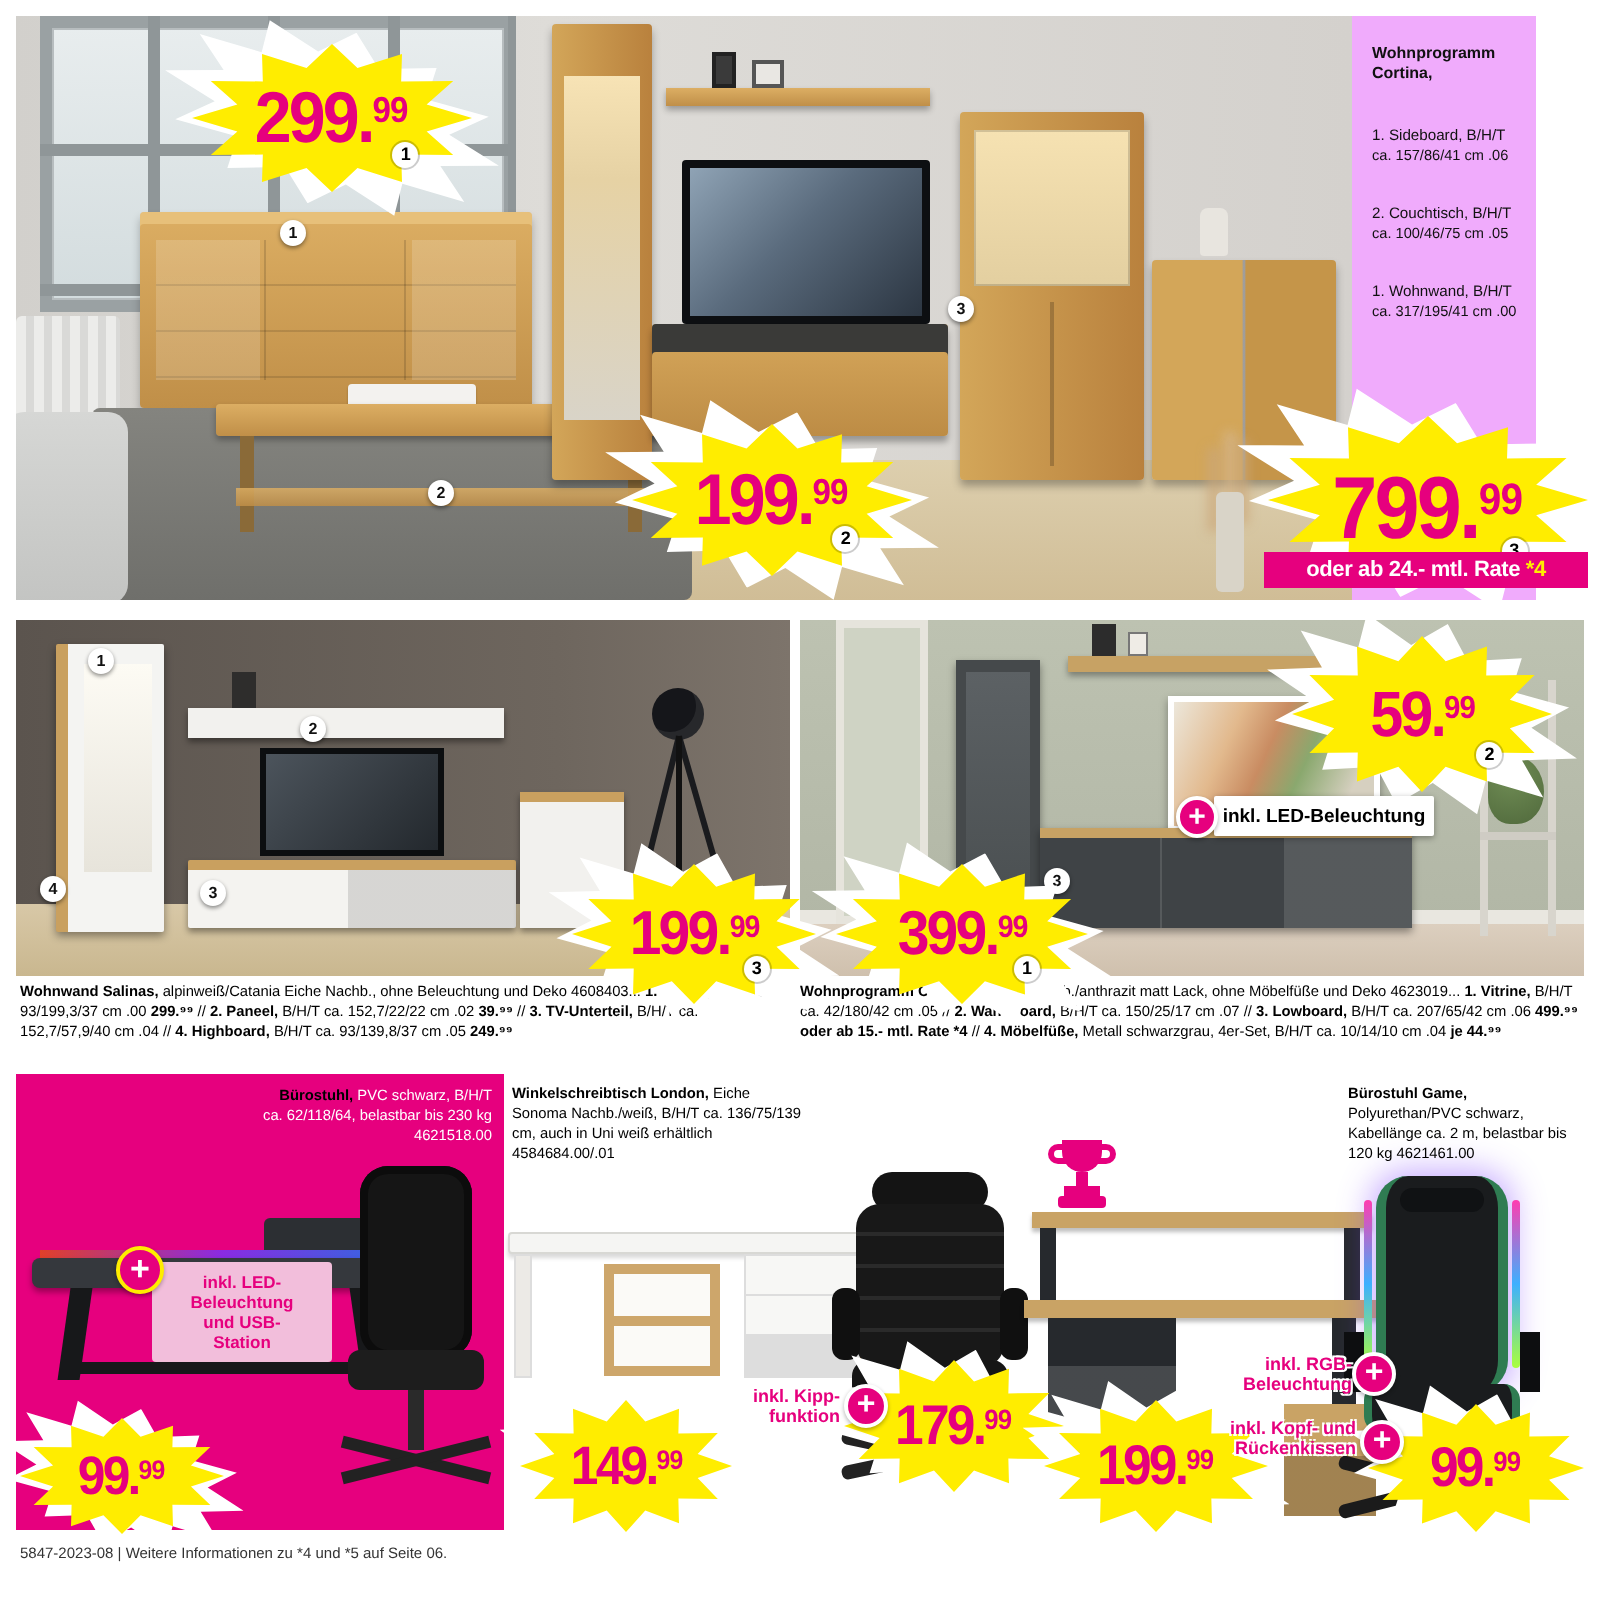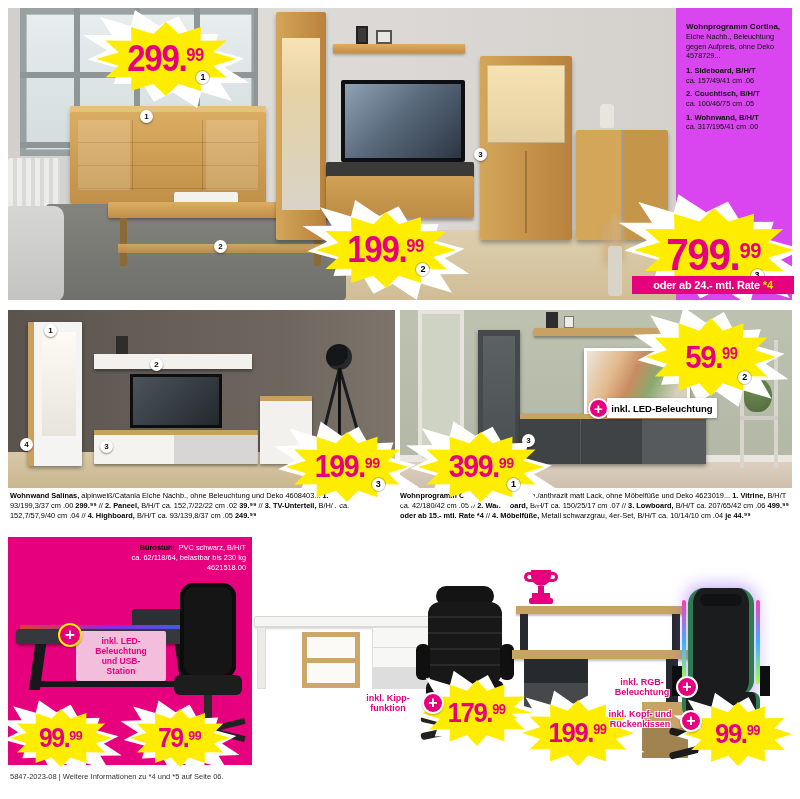--- a/index.html
+++ b/index.html
@@ -25,33 +25,33 @@
 
 .cap{position:absolute;font-size:7.4px;line-height:1.34;color:#000;z-index:3}
 .cap .seg.b{font-weight:700}
 .seg.y{color:#ffed00}
 .pinkcap .seg{color:#fff}
 .pinkcap .seg.b{color:#000;font-weight:700}
 
 
 .plus{position:absolute;z-index:7;border-radius:50%;background:#e6007e;color:#fff;display:flex;align-items:center;justify-content:center;font-weight:800;border:2px solid #fff;box-shadow:0 1px 2px rgba(0,0,0,.3)}
 .plus.yring{border:2px solid #ffed00}
-.badgetxt{position:absolute;z-index:6;color:#e6007e;font-weight:800;font-size:9px;line-height:1.08;text-align:center;white-space:pre-line;text-shadow:-1px -1px 0 #fff,1px -1px 0 #fff,-1px 1px 0 #fff,1px 1px 0 #fff}
+.badgetxt{position:absolute;z-index:6;color:#e6007e;font-weight:800;font-size:9px;line-height:1.08;text-align:right;white-space:pre-line;text-shadow:-1px -1px 0 #fff,1px -1px 0 #fff,-1px 1px 0 #fff,1px 1px 0 #fff}
 .ledlabel{position:absolute;z-index:6;background:#fff;color:#000;font-weight:700;font-size:9.5px;display:flex;align-items:center;justify-content:center;border-radius:1px;box-shadow:0 1px 3px rgba(0,0,0,.35)}
 .pinklabel{position:absolute;z-index:6;background:#f2bedb;color:#e6007e;font-weight:800;font-size:8.5px;line-height:1.18;text-align:center;white-space:pre-line;display:flex;align-items:center;justify-content:center;border-radius:2px}
 
 
 .kbar{position:absolute;z-index:6;background:#ffed00;color:#e6007e;font-weight:800;font-size:13px;text-align:center;line-height:20px;letter-spacing:-.3px}
 .ratebar{position:absolute;z-index:6;background:#e6007e;color:#fff;font-size:11px;text-align:center;line-height:18px;letter-spacing:-.2px}
 
 
-.info{position:absolute;left:676px;top:8px;width:116px;height:292px;background:#d946ef;padding:14px 8px 0 10px;font-size:7.3px;line-height:1.3;color:#111}
+.info{position:absolute;left:676px;top:8px;width:92px;height:292px;background:#f0abfc;padding:14px 8px 0 10px;font-size:7.3px;line-height:1.3;color:#111}
 .info .t{font-weight:700;font-size:8px}
 .info .d{margin-bottom:5px}
-.info .il{font-weight:700;font-size:7.6px;margin-top:4px}
+.info .il{font-weight:400;font-size:7.6px;margin-top:20px}
 
 .footer{position:absolute;left:10px;top:772px;font-size:7.5px;color:#333;z-index:3}
 
 
 .wood{background:linear-gradient(180deg,#dcae63,#c08f48)}
 .woodv{background:linear-gradient(90deg,#d3a659,#b9813d)}
 </style>
 </head>
 <body>
 
@@ -90,23 +90,22 @@
     <div class="abs woodv" style="left:568px;top:122px;width:92px;height:110px;border-radius:2px;box-shadow:0 3px 4px rgba(0,0,0,.3);background:linear-gradient(90deg,#d3a659 0 49%,rgba(0,0,0,.25) 49.5% 50.5%,#c59549 51%)"></div>
     <div class="abs" style="left:592px;top:96px;width:14px;height:24px;background:#e8e5df;border-radius:4px 4px 2px 2px"></div>
     <div class="abs" style="left:600px;top:238px;width:14px;height:50px;background:#d9d4c8;border-radius:3px;box-shadow:-8px -26px 6px -4px rgba(203,167,122,.8),6px -30px 6px -4px rgba(203,167,122,.8),0 -34px 6px -4px rgba(214,182,138,.9)"></div>
     <div class="mk" style="left:132px;top:102px">1</div>
     <div class="mk" style="left:206px;top:232px">2</div>
     <div class="mk" style="left:466px;top:140px">3</div>
   </div>
 
   <div class="info">
     <div class="t">Wohnprogramm Cortina,</div>
-    <div class="d">Eiche Nachb., Beleuchtung gegen Aufpreis, ohne Deko 4578729...</div>
     <div class="il">1. Sideboard, B/H/T</div>
-    <div>ca. 157/49/41 cm .06</div>
+    <div>ca. 157/86/41 cm .06</div>
     <div class="il">2. Couchtisch, B/H/T</div>
     <div>ca. 100/46/75 cm .05</div>
     <div class="il">1. Wohnwand, B/H/T</div>
     <div>ca. 317/195/41 cm .00</div>
   </div>
 
   <div class="burst" style="left:96px;top:22px;width:140px;height:74px">
     <div class="sp spw"></div>
     <div class="sp spy"></div>
     <div class="bin">
@@ -235,36 +234,37 @@
 und USB-
 Station</div>
   </div>
   <div class="burst" style="left:10px;top:709px;width:102px;height:58px">
     <div class="sp spw"></div>
     <div class="sp spy"></div>
     <div class="bin">
       <span class="price" style="font-size:27px"><span>99.</span><sup>99</sup></span>
     </div>
   </div>
-  <div class="burst" style="left:130px;top:709px;width:100px;height:58px">
-    <div class="sp spw"></div>
-    <div class="sp spy"></div>
-    <div class="bin">
-      <span class="price" style="font-size:27px"><span>79.</span><sup>99</sup></span>
-    </div>
-  </div>
-
+
+  <div class="cap" style="left:256px;top:542px;width:148px"><span class="seg b">Winkelschreibtisch London,</span><span class="seg"> Eiche Sonoma Nachb./weiß, B/H/T ca. 136/75/139 cm, auch in Uni weiß erhältlich 4584684.00/.01</span></div>
   <div class="abs" style="left:254px;top:592px;width:192px;height:108px">
     <div class="abs" style="left:0;top:24px;width:188px;height:11px;background:#f5f5f3;border:1px solid #d8d8d4;border-radius:2px;box-shadow:0 2px 2px rgba(0,0,0,.15)"></div>
     <div class="abs" style="left:3px;top:35px;width:9px;height:62px;background:#eceae6;border:1px solid #ddd"></div>
     <div class="abs" style="left:48px;top:40px;width:58px;height:56px;background:#cda66b;padding:5px">
       <div style="width:100%;height:21px;background:#fbfaf7;margin-bottom:5px"></div>
       <div style="width:100%;height:20px;background:#fbfaf7"></div>
     </div>
     <div class="abs" style="left:118px;top:35px;width:64px;height:62px;background:#f7f7f5;border:1px solid #ddd;background-image:linear-gradient(180deg,transparent 0 19px,#ddd 19px 20px,transparent 20px 39px,#ddd 39px 40px);border-right:6px solid #cda66b"></div>
+  </div>
+  <div class="burst" style="left:260px;top:700px;width:106px;height:66px">
+    <div class="sp spw"></div>
+    <div class="sp spy"></div>
+    <div class="bin">
+      <span class="price" style="font-size:27px"><span>149.</span><sup>99</sup></span>
+    </div>
   </div>
 
   <div class="abs" style="left:412px;top:586px;width:108px;height:152px">
     <div class="abs" style="left:24px;top:0;width:58px;height:20px;background:#141414;border-radius:10px"></div>
     <div class="abs" style="left:16px;top:16px;width:74px;height:82px;background:#181818;border-radius:12px;background-image:repeating-linear-gradient(180deg,transparent 0 14px,rgba(255,255,255,.08) 14px 16px)"></div>
     <div class="abs" style="left:4px;top:58px;width:14px;height:36px;background:#101010;border-radius:6px"></div>
     <div class="abs" style="left:88px;top:58px;width:14px;height:36px;background:#101010;border-radius:6px"></div>
     <div class="abs" style="left:14px;top:94px;width:78px;height:22px;background:#151515;border-radius:8px"></div>
     <div class="abs" style="left:48px;top:116px;width:10px;height:24px;background:#333"></div>
     <div class="abs" style="left:8px;top:138px;width:90px;height:7px;background:#222;border-radius:3px;transform:rotate(12deg)"></div>
@@ -298,20 +298,21 @@
     <div class="abs" style="left:154px;top:79px;width:12px;height:52px;background:#26292d"></div>
   </div>
   <div class="burst" style="left:522px;top:700px;width:112px;height:66px">
     <div class="sp spw"></div>
     <div class="sp spy"></div>
     <div class="bin">
       <span class="price" style="font-size:28px"><span>199.</span><sup>99</sup></span>
     </div>
   </div>
 
+  <div class="cap" style="left:674px;top:542px;width:118px"><span class="seg b">Bürostuhl Game,</span><span class="seg"> Polyurethan/PVC schwarz, Kabellänge ca. 2 m, belastbar bis 120 kg 4621461.00</span></div>
   <div class="abs" style="left:642px;top:702px;width:46px;height:56px;background:#c9a365;background-image:linear-gradient(180deg,transparent 0 26px,rgba(0,0,0,.2) 26px 28px);z-index:1"></div>
   <div class="abs" style="left:662px;top:588px;width:126px;height:176px;z-index:2">
     <div class="abs" style="left:26px;top:0;width:66px;height:108px;background:#1a1c1e;border-radius:16px;border-left:5px solid #2f7c52;border-right:5px solid #2f7c52;box-shadow:0 0 16px 3px rgba(130,70,255,.45)"></div>
     <div class="abs" style="left:20px;top:12px;width:4px;height:84px;background:linear-gradient(180deg,#ff3db0,#3db0ff,#aaff3d);border-radius:2px"></div>
     <div class="abs" style="left:94px;top:12px;width:4px;height:84px;background:linear-gradient(180deg,#ff3db0,#3db0ff,#aaff3d);border-radius:2px"></div>
     <div class="abs" style="left:38px;top:6px;width:42px;height:12px;background:#101214;border-radius:6px"></div>
     <div class="abs" style="left:20px;top:104px;width:78px;height:24px;background:#1a1c1e;border-radius:8px;border-left:4px solid #2f7c52;border-right:4px solid #2f7c52"></div>
     <div class="abs" style="left:10px;top:78px;width:10px;height:30px;background:#0d0e10"></div>
     <div class="abs" style="left:98px;top:78px;width:10px;height:30px;background:#0d0e10"></div>
     <div class="abs" style="left:54px;top:128px;width:10px;height:22px;background:#222"></div>

